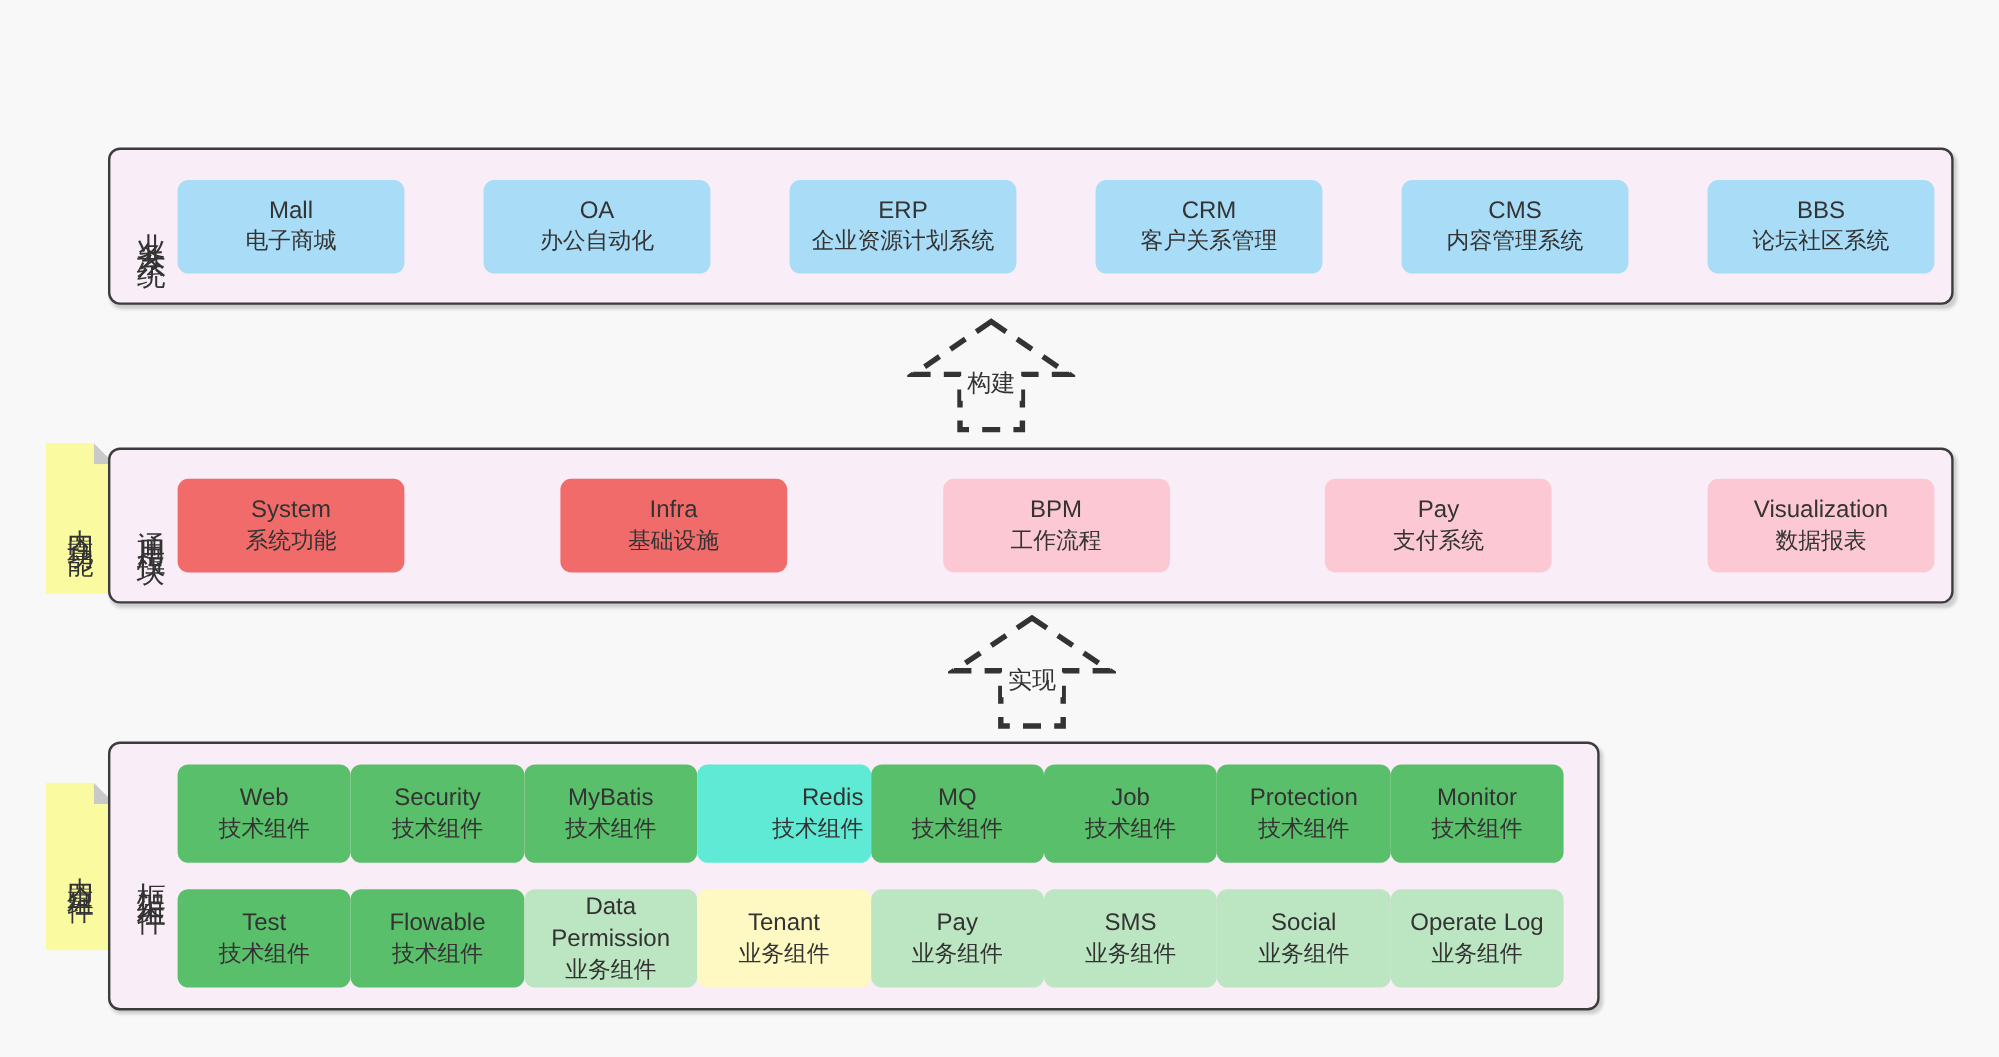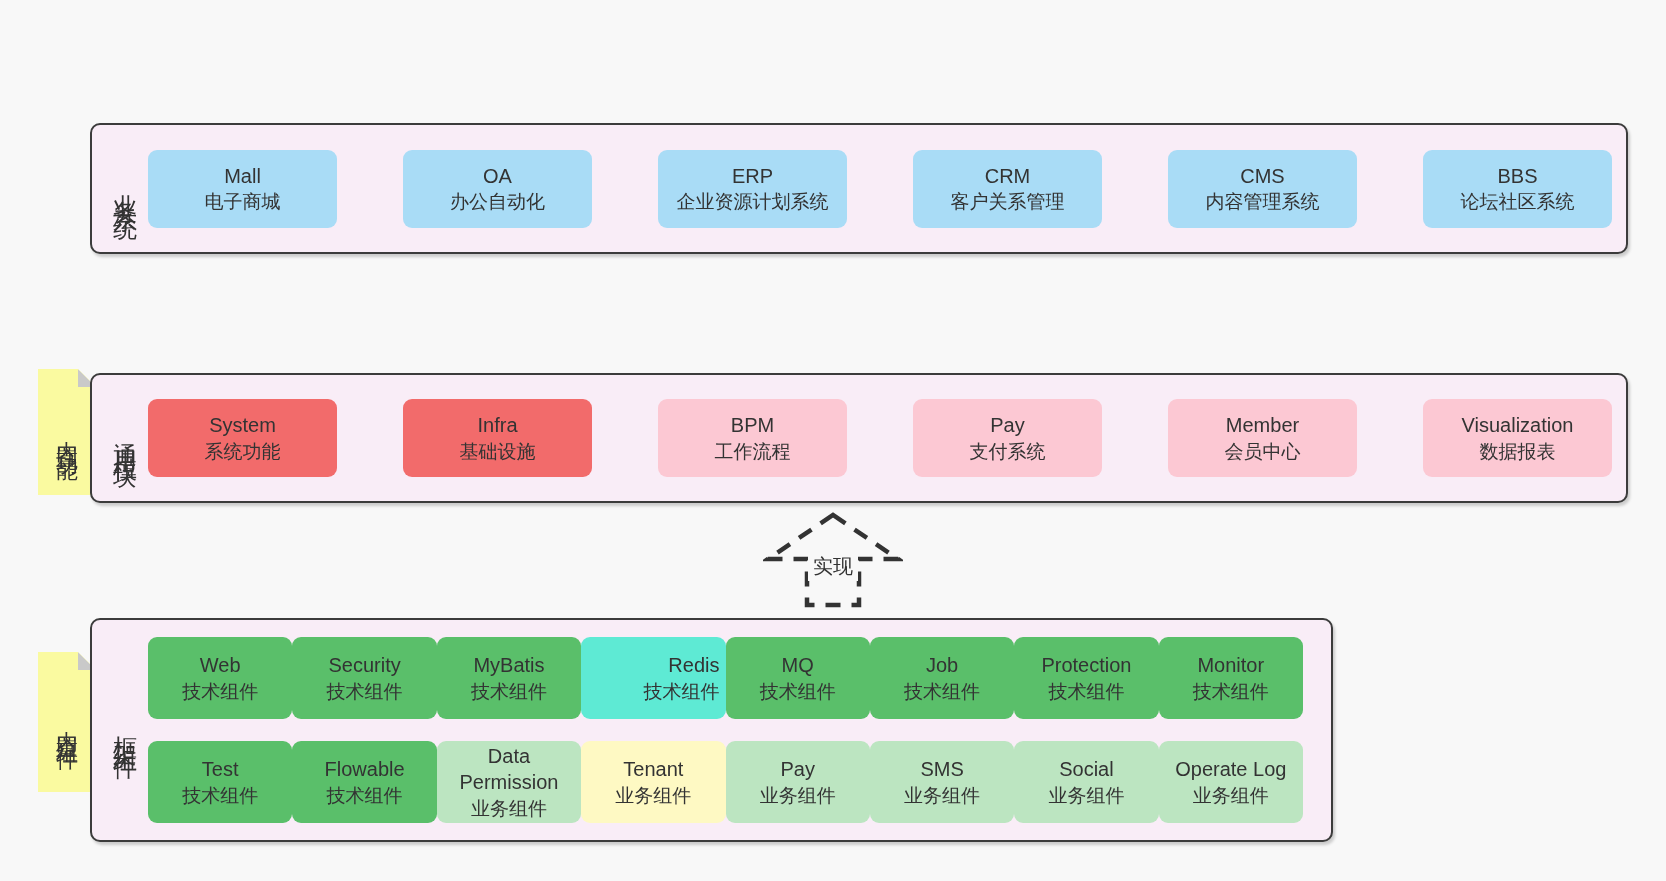--- a/index.html
+++ b/index.html
@@ -109,21 +109,21 @@
     position:absolute;
     left:50%; top:40px;
     transform:translateX(-50%);
     background:#f8f8f8;
     padding:1px 5px;
     font-size:20px;
     color:#333;
     white-space:nowrap;
   }
   .arrow-build     { left:756px; top:265px; }
-  .arrow-implement { left:763px; top:512px; }
+  .arrow-implement { left:790px; top:512px; }
 </style>
 </head>
 <body>
 
 <div class="stage">
 
   <div class="tab tab-modules">
     <div class="fold"></div>
     <div class="v-text">内置功能</div>
   </div>
@@ -156,44 +156,46 @@
           <div class="box-name">CMS</div>
           <div class="box-desc">内容管理系统</div>
         </div>
         <div class="box" style="background: rgb(169, 220, 246);">
           <div class="box-name">BBS</div>
           <div class="box-desc">论坛社区系统</div>
         </div>
       </div>
   </div>
 
+  <div class="up-arrow arrow-build">
+    <svg width="140" height="96" viewBox="0 0 140 96">
+      <polygon points="70,3 5,47 44,47 44,93 96,93 96,47 135,47" fill="none" stroke="#333333" stroke-width="4.5" stroke-dasharray="15 11" stroke-linejoin="miter"></polygon>
+    </svg>
+    <div class="arrow-label">构建</div>
+  </div>
 
   <div class="panel panel-modules">
     <div class="v-label">通用模块</div>
     <div class="box-row big">
 
     <div class="box" style="background: rgb(242, 107, 107);">
           <div class="box-name">System</div>
           <div class="box-desc">系统功能</div>
         </div>
         <div class="box" style="background: rgb(242, 107, 107);">
           <div class="box-name">Infra</div>
           <div class="box-desc">基础设施</div>
         </div>
         <div class="box" style="background: rgb(252, 200, 211);">
           <div class="box-name">BPM</div>
           <div class="box-desc">工作流程</div>
         </div>
         <div class="box" style="background: rgb(252, 200, 211);">
           <div class="box-name">Pay</div>
           <div class="box-desc">支付系统</div>
-        </div>
-        <div class="box" style="background: rgb(252, 200, 211);">
-          <div class="box-name">Member</div>
-          <div class="box-desc">会员中心</div>
         </div>
         <div class="box" style="background: rgb(252, 200, 211);">
           <div class="box-name">Visualization</div>
           <div class="box-desc">数据报表</div>
         </div>
       </div>
   </div>
 
   <div class="up-arrow arrow-implement">
     <svg width="140" height="96" viewBox="0 0 140 96">

